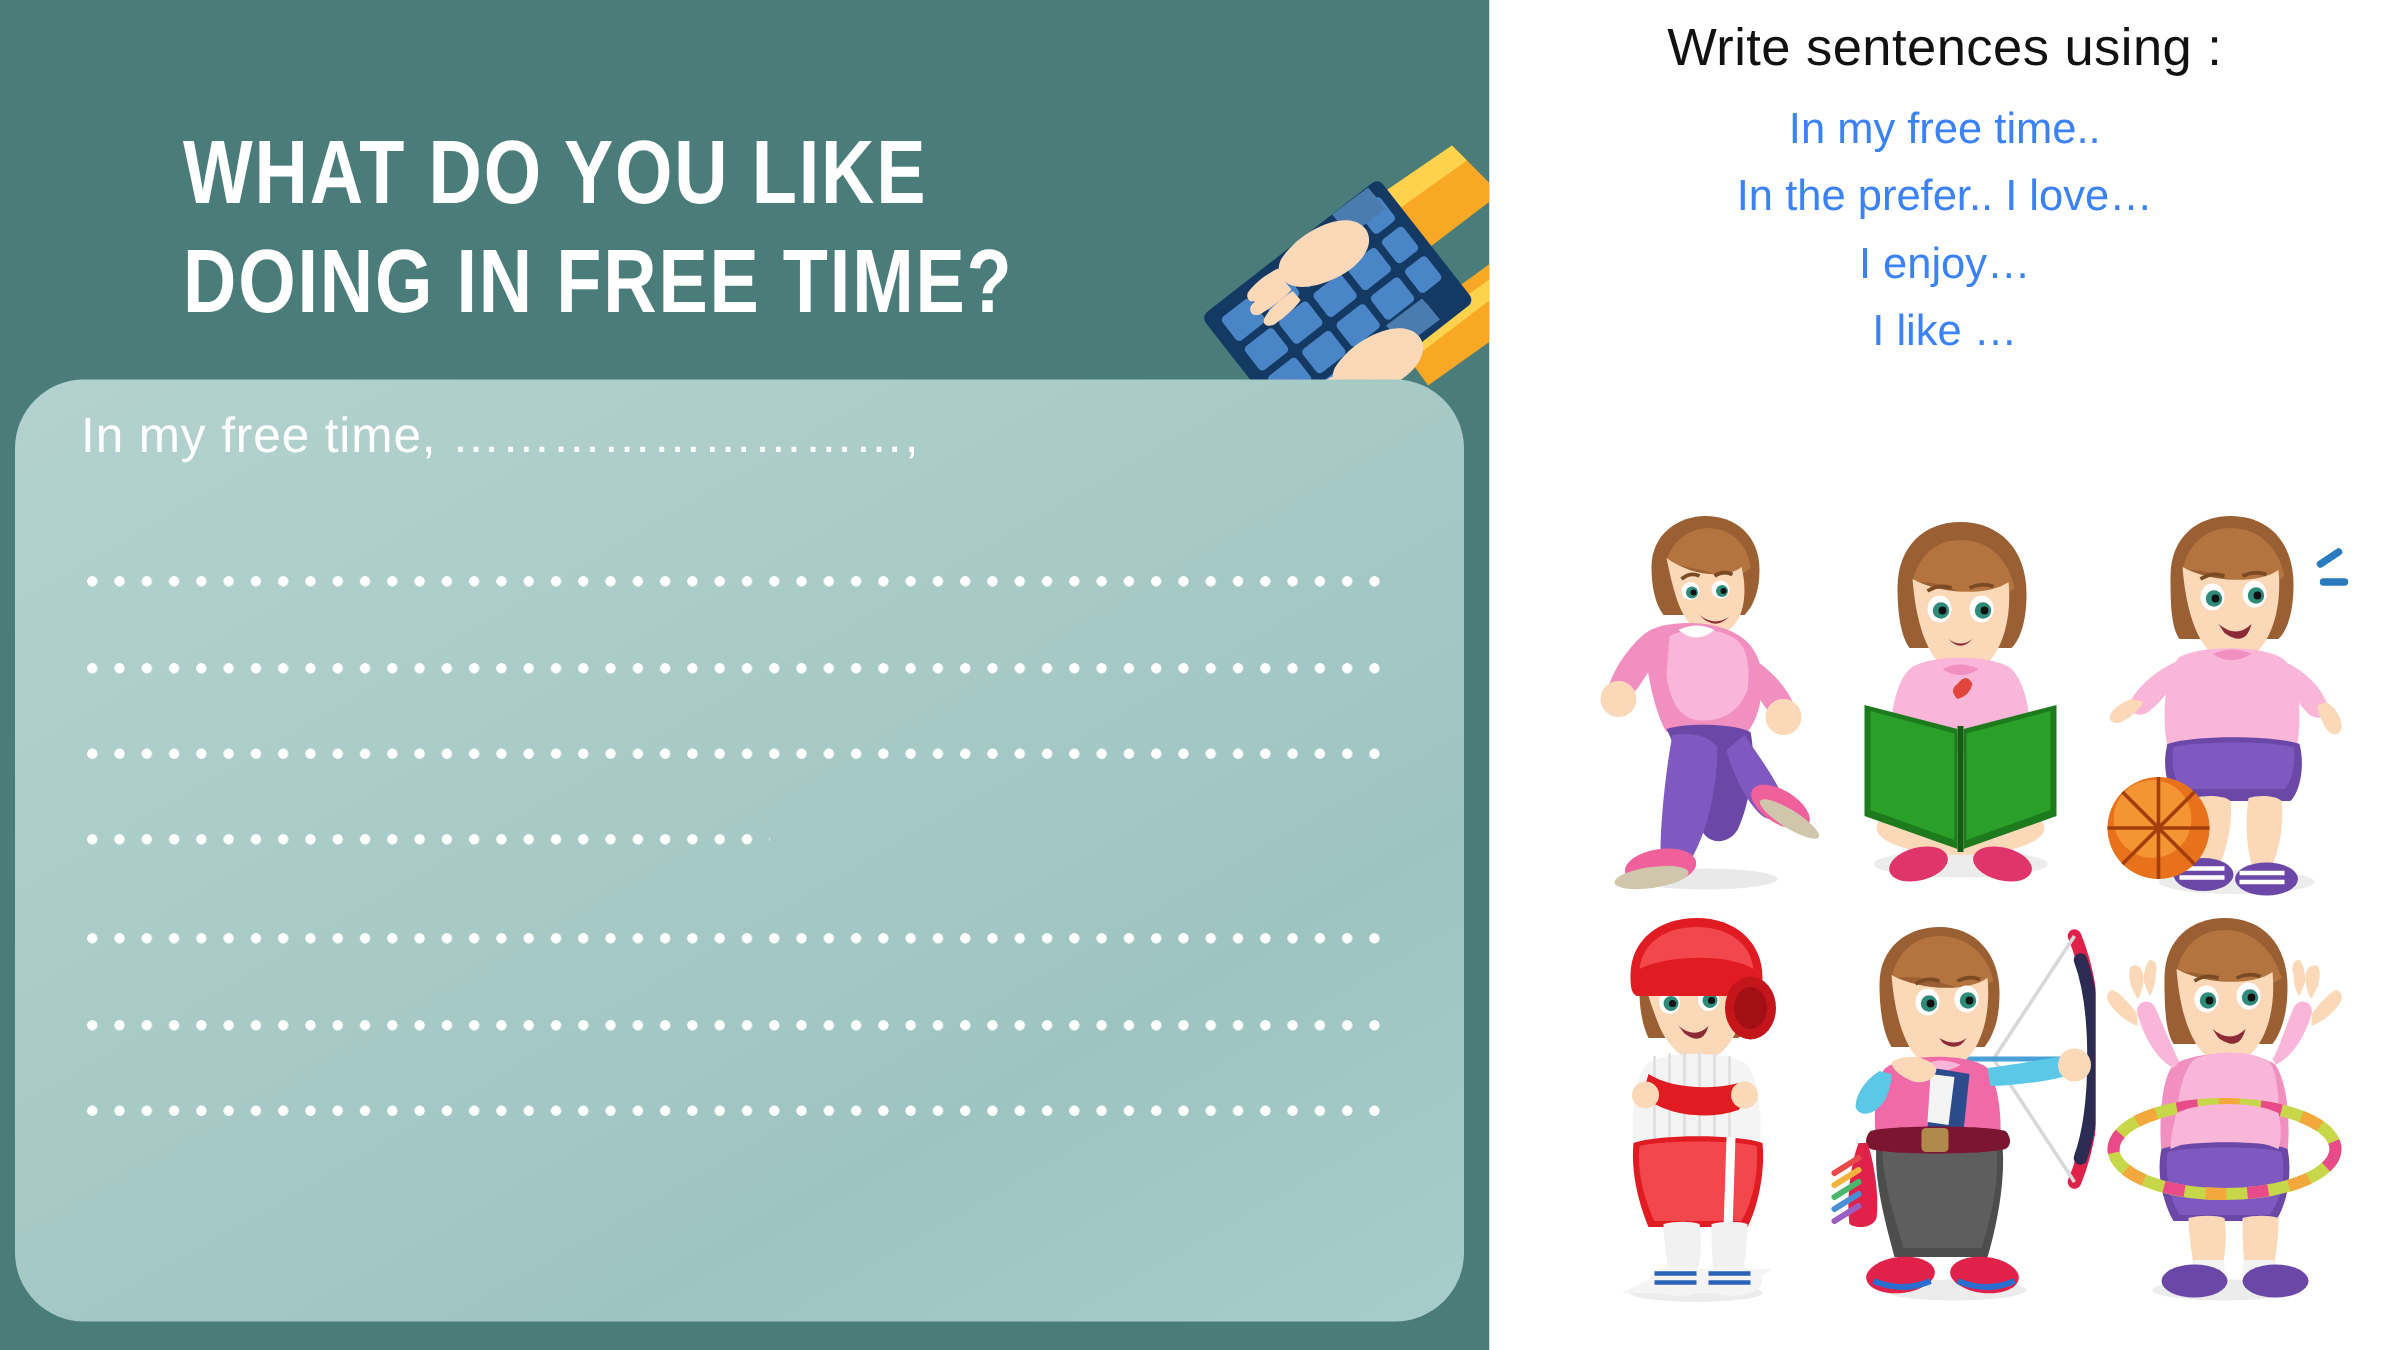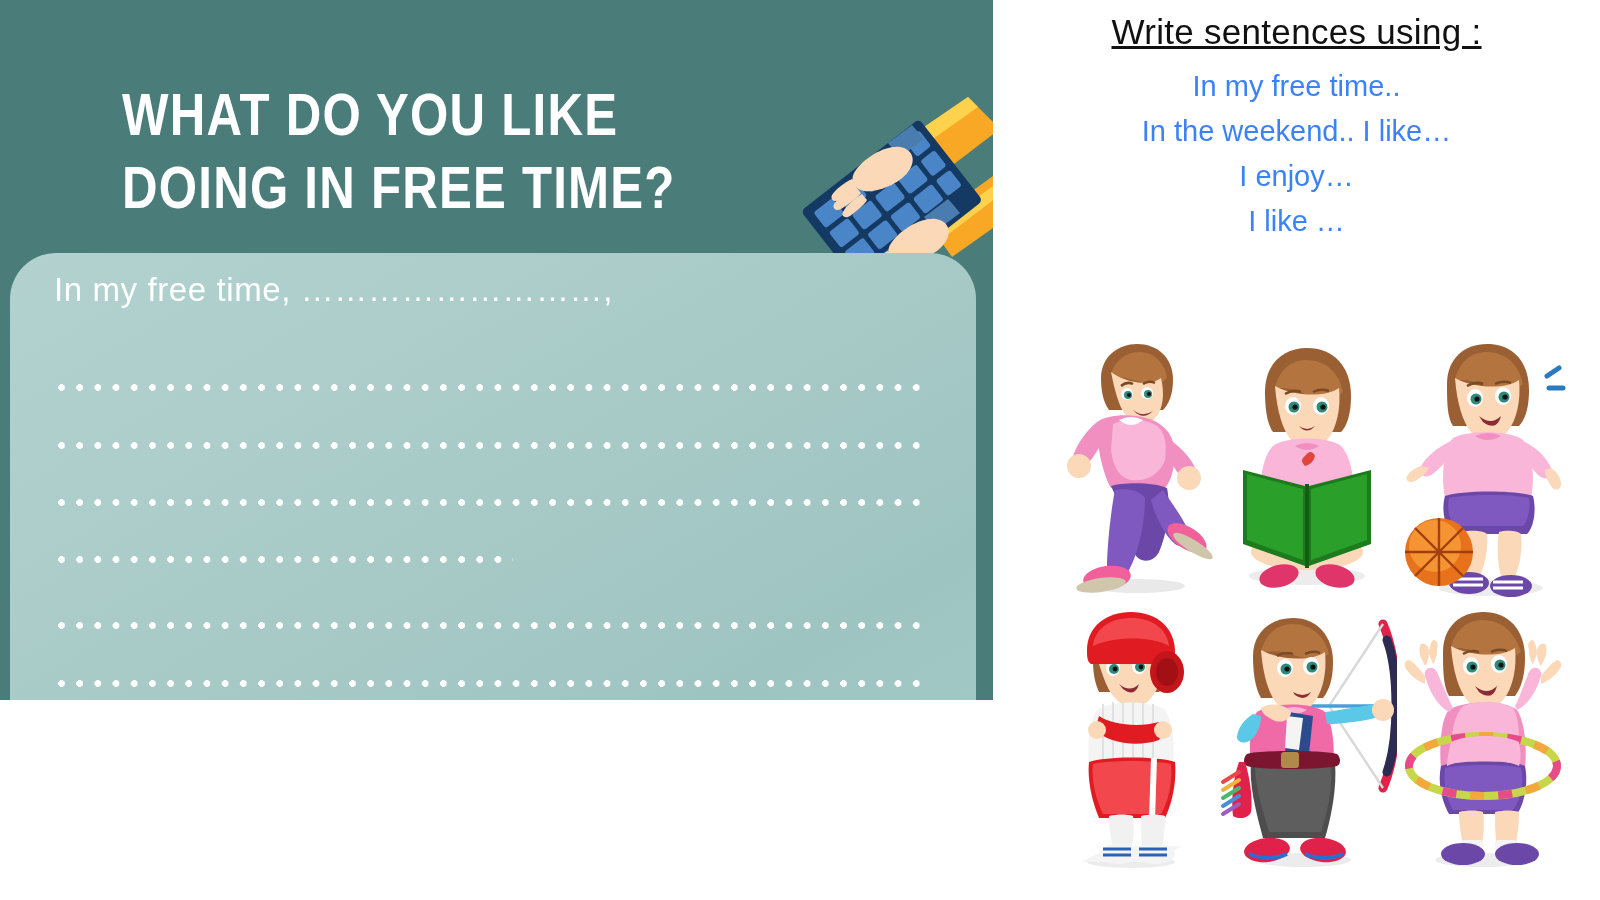--- a/index.html
+++ b/index.html
@@ -19,21 +19,21 @@
     height: 900px;
     background: #ffffff;
   }
 
   
   #left-panel {
     position: absolute;
     left: 0;
     top: 0;
     width: 993px;
-    height: 700px;
+    height: 900px;
     background: #4a7d79;
     overflow: hidden;
   }
   #title {
     position: absolute;
     left: 122px;
     top: 78px;
     width: 760px;
     color: #ffffff;
     font-family: "Liberation Sans Narrow", "Liberation Sans", sans-serif;
@@ -99,21 +99,20 @@
   #heading {
     position: absolute;
     left: 0;
     top: 12px;
     width: 607px;
     text-align: center;
     color: #111111;
     font-size: 35px;
     font-weight: 400;
     letter-spacing: 0.3px;
-    text-decoration: underline;
   }
   #starters {
     position: absolute;
     left: 0;
     top: 64px;
     width: 607px;
     text-align: center;
     color: #3b82f6;
     font-size: 29px;
     line-height: 1.55;
@@ -212,21 +211,21 @@
       <div class="dot-line" style="top:484px; width:870px;"></div>
     </div>
   </div>
 
   <div id="right-panel">
 
     <div id="heading">Write sentences using :</div>
 
     <div id="starters">
       <span class="starter-line">In my free time..</span>
-      <span class="starter-line">In the weekend.. I like…</span>
+      <span class="starter-line">In the prefer.. I love…</span>
       <span class="starter-line">I enjoy…</span>
       <span class="starter-line">I like …</span>
     </div>
 
     <div id="illustrations">
 
       <div class="illus-cell r0 c0">
         <svg viewBox="0 0 180 265" xmlns="http://www.w3.org/2000/svg">
           <ellipse cx="96" cy="248" rx="48" ry="7" fill="#e9e9e9"></ellipse>
           <path d="M60 40 C60 18 78 6 96 6 C116 6 132 19 132 42 C132 56 128 66 122 72 L68 72 C62 64 60 52 60 40 Z" fill="#9a5f33"></path>

